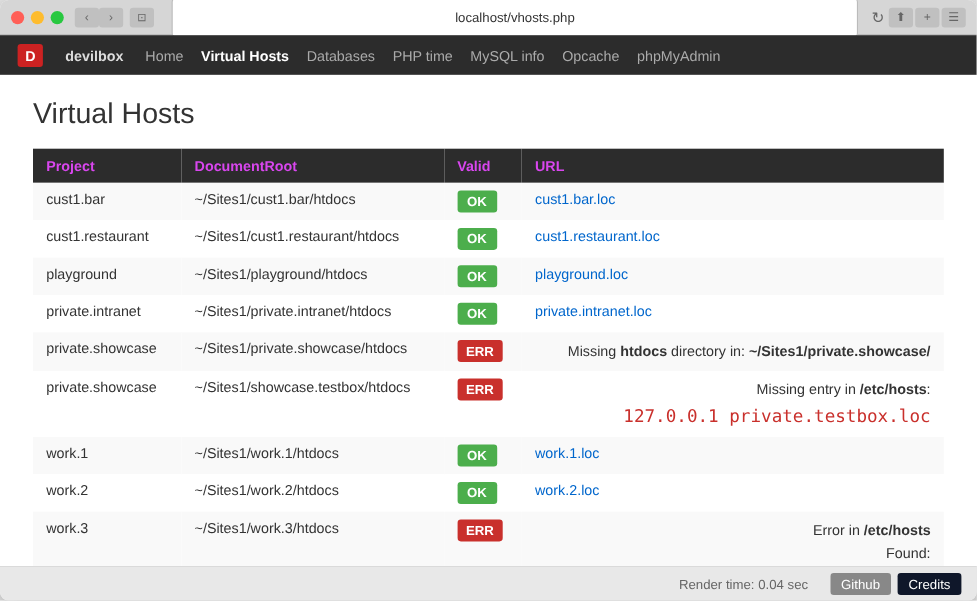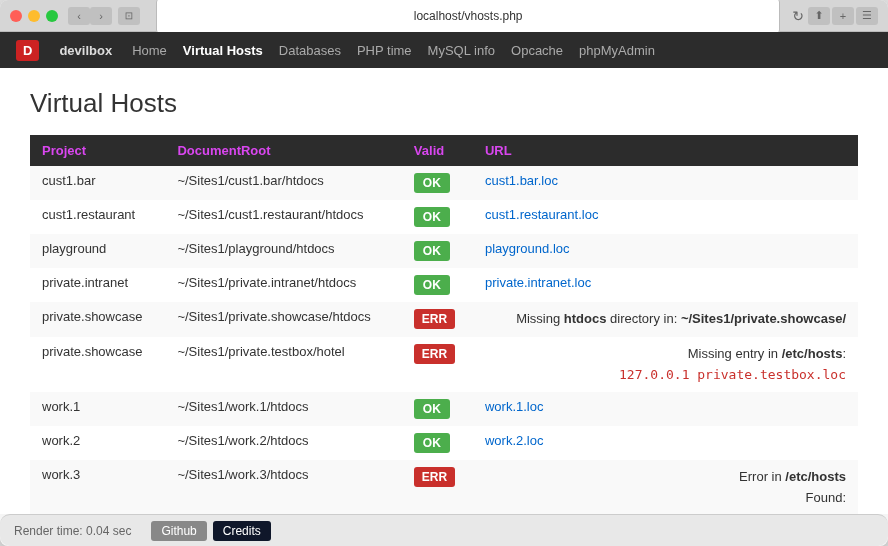--- a/index.html
+++ b/index.html
@@ -181,33 +181,32 @@
     }
     .err-text {
       color: #333;
       line-height: 1.6;
       text-align: right;
     }
     .err-text strong { font-weight: bold; }
     .err-code {
       color: #c9302c;
       font-family: monospace;
-      font-size: 13px;
+      font-size: 16px;
     }
     
     .footer {
       background: #e8e8e8;
       height: 32px;
       display: flex;
       align-items: center;
-      justify-content: flex-start;
+      justify-content: flex-end;
       padding: 0 14px;
       border-top: 1px solid #ccc;
       flex-shrink: 0;
-      border-radius: 10px;
     }
     .render-time {
       font-size: 12px;
       color: #666;
     }
     .footer-btns {
       display: flex;
       gap: 6px;
       padding-left: 20px;
     }
@@ -306,21 +305,21 @@
 
         <tr>
           <td>private.showcase</td>
           <td>~/Sites1/private.showcase/htdocs</td>
           <td><span class="badge badge-err">ERR</span></td>
           <td class="err-text">Missing <strong>htdocs</strong> directory in: <strong>~/Sites1/private.showcase/</strong></td>
         </tr>
 
         <tr>
           <td>private.showcase</td>
-          <td>~/Sites1/private.testbox/hotel</td>
+          <td>~/Sites1/showcase.testbox/htdocs</td>
           <td><span class="badge badge-err">ERR</span></td>
           <td class="err-text">
             Missing entry in <strong>/etc/hosts</strong>:<br>
             <span class="err-code">127.0.0.1 private.testbox.loc</span>
           </td>
         </tr>
 
         <tr>
           <td>work.1</td>
           <td>~/Sites1/work.1/htdocs</td>

